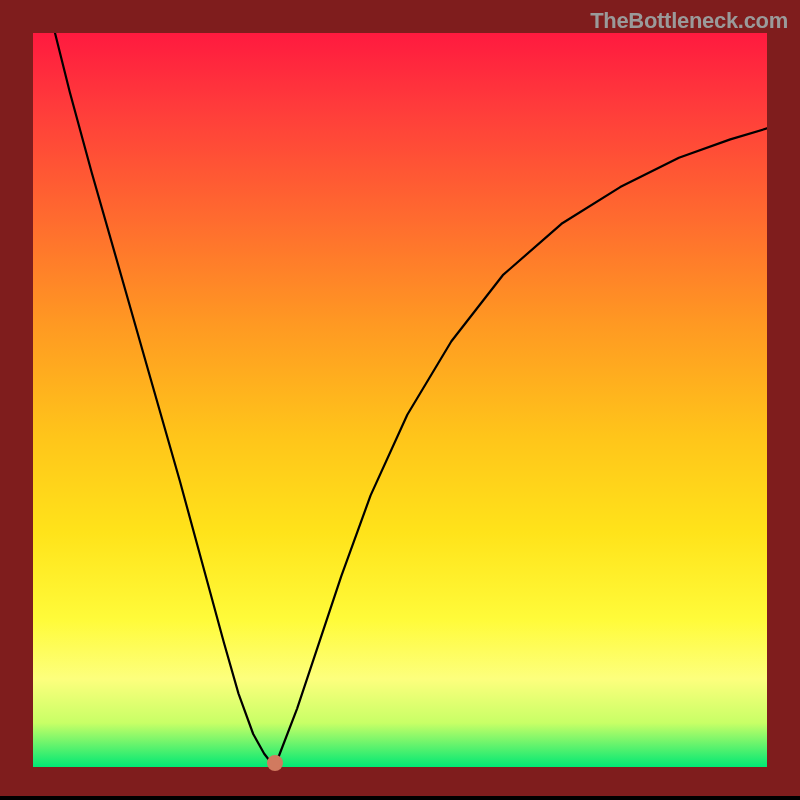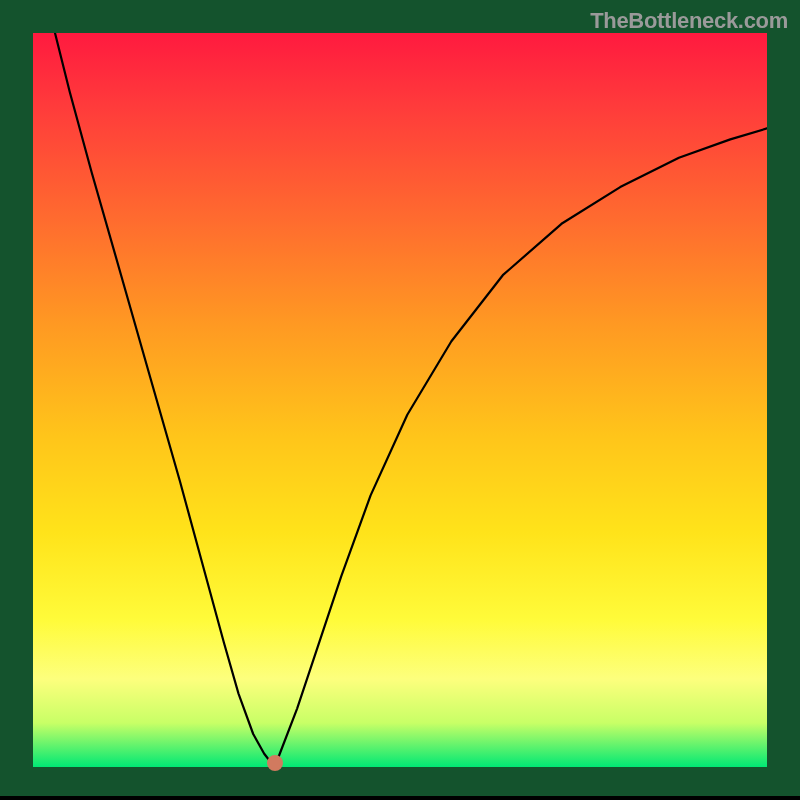--- a/index.html
+++ b/index.html
@@ -8,21 +8,21 @@
     width: 800px;
     height: 800px;
     background: #000;
     overflow: hidden;
     font-family: Arial, Helvetica, sans-serif;
   }
   .frame {
     position: relative;
     width: 800px;
     height: 796px;
-    background: #14532d;
+    background: #7f1d1d;
   }
   .plot-area {
     position: absolute;
     left: 33px;
     top: 33px;
     width: 734px;
     height: 734px;
     
     background: linear-gradient(to bottom,
       #ff1a3f 0%,

